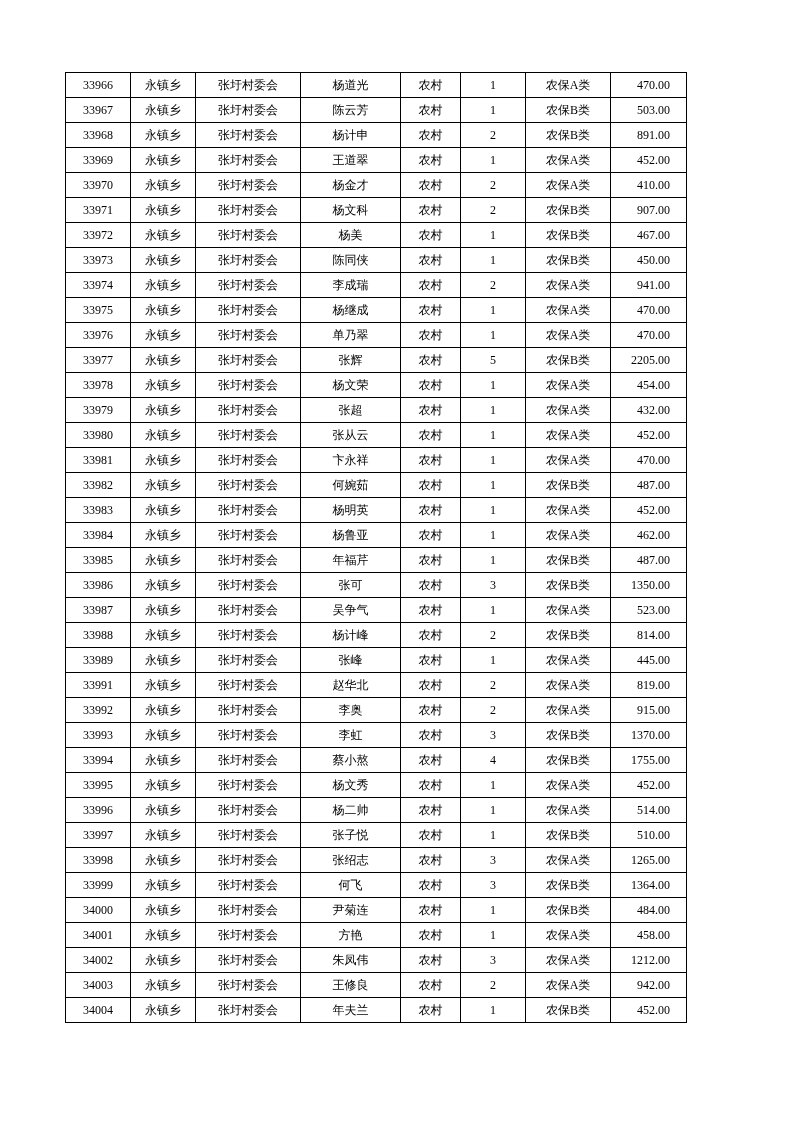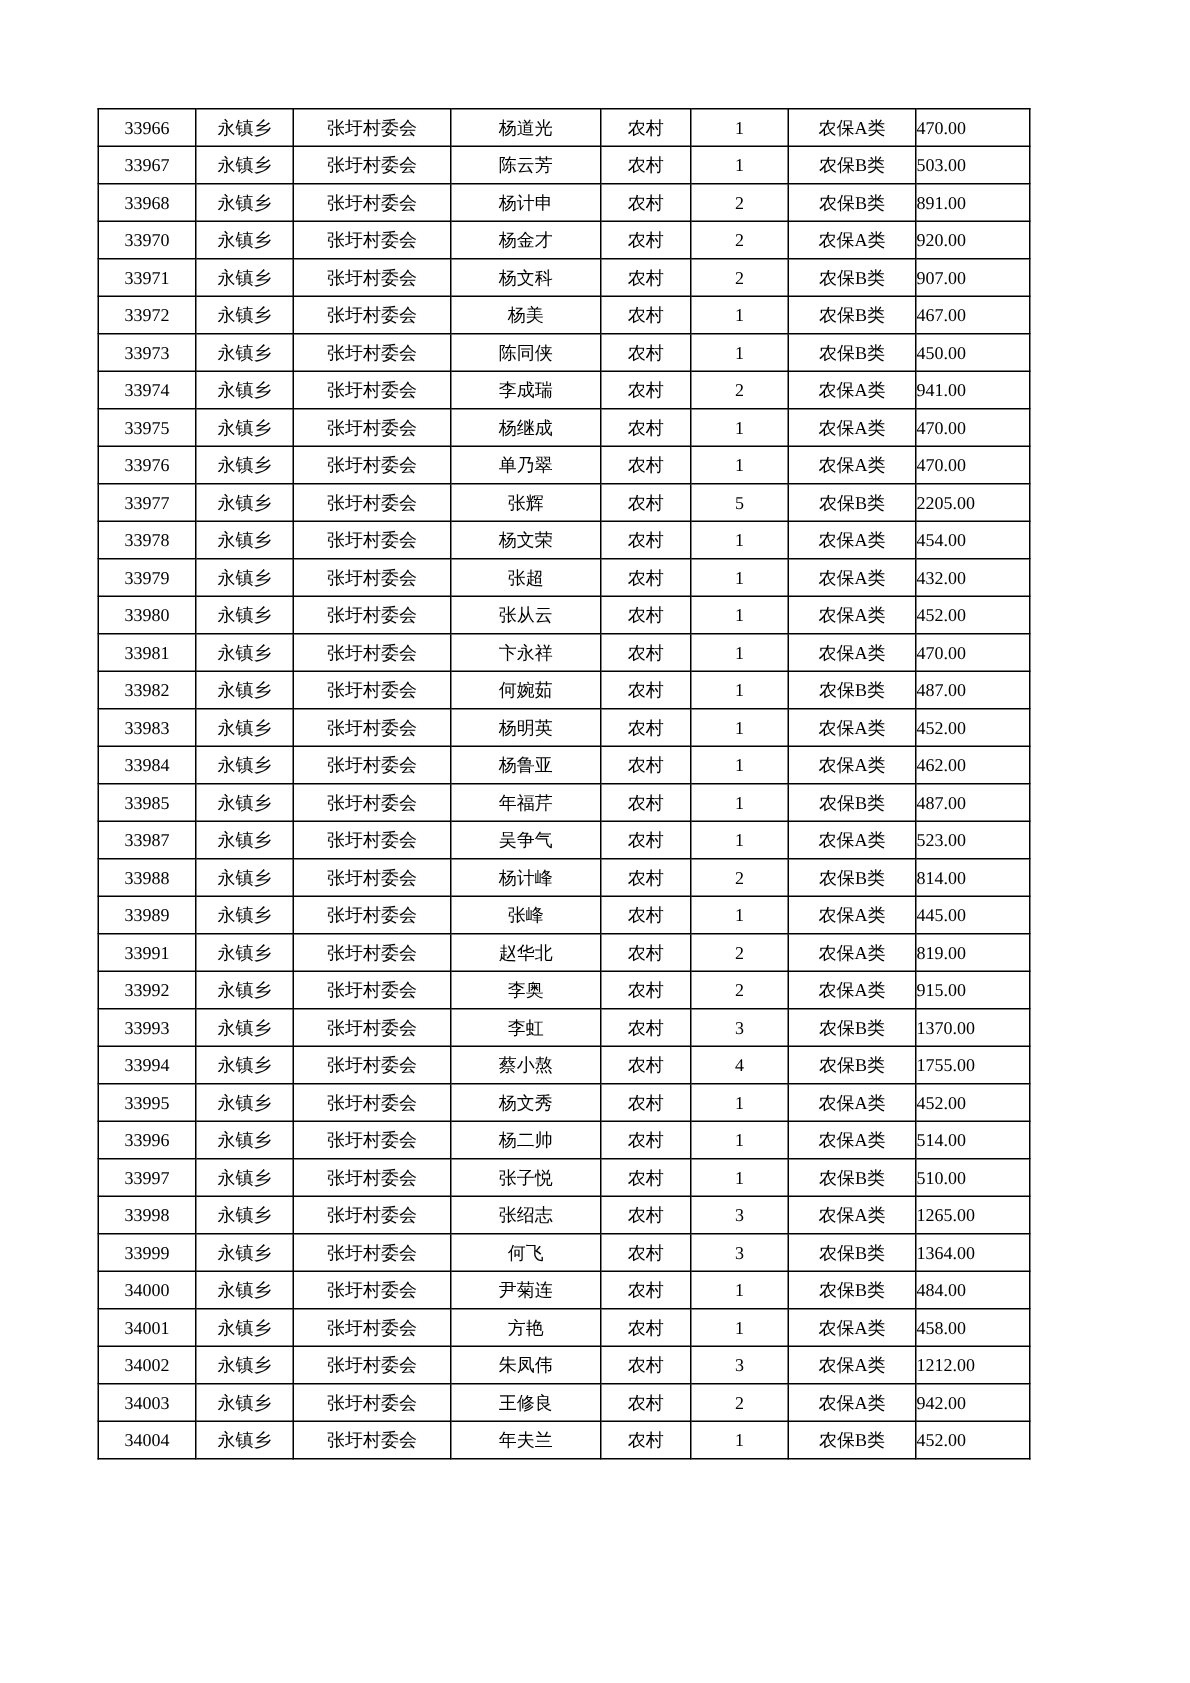--- a/index.html
+++ b/index.html
@@ -27,21 +27,21 @@
     height: 24px;
     padding: 0;
     font-size: 12px;
     color: #000000;
     text-align: center;
     vertical-align: middle;
     white-space: nowrap;
     overflow: hidden;
   }
   table.roster td.col-amount {
-    text-align: left;
+    text-align: right;
     padding-right: 16px;
   }
 </style>
 </head>
 <body>
 
 <div class="page">
   <table class="roster">
     <colgroup>
       <col style="width:65px">
@@ -78,28 +78,38 @@
           <td class="col-id">33968</td>
           <td class="col-township">永镇乡</td>
           <td class="col-village">张圩村委会</td>
           <td class="col-name">杨计申</td>
           <td class="col-residence">农村</td>
           <td class="col-persons">2</td>
           <td class="col-insurance_class">农保B类</td>
           <td class="col-amount">891.00</td>
         </tr>
         <tr>
+          <td class="col-id">33969</td>
+          <td class="col-township">永镇乡</td>
+          <td class="col-village">张圩村委会</td>
+          <td class="col-name">王道翠</td>
+          <td class="col-residence">农村</td>
+          <td class="col-persons">1</td>
+          <td class="col-insurance_class">农保A类</td>
+          <td class="col-amount">452.00</td>
+        </tr>
+        <tr>
           <td class="col-id">33970</td>
           <td class="col-township">永镇乡</td>
           <td class="col-village">张圩村委会</td>
           <td class="col-name">杨金才</td>
           <td class="col-residence">农村</td>
           <td class="col-persons">2</td>
           <td class="col-insurance_class">农保A类</td>
-          <td class="col-amount">920.00</td>
+          <td class="col-amount">410.00</td>
         </tr>
         <tr>
           <td class="col-id">33971</td>
           <td class="col-township">永镇乡</td>
           <td class="col-village">张圩村委会</td>
           <td class="col-name">杨文科</td>
           <td class="col-residence">农村</td>
           <td class="col-persons">2</td>
           <td class="col-insurance_class">农保B类</td>
           <td class="col-amount">907.00</td>
@@ -236,20 +246,30 @@
         </tr>
         <tr>
           <td class="col-id">33985</td>
           <td class="col-township">永镇乡</td>
           <td class="col-village">张圩村委会</td>
           <td class="col-name">年福芹</td>
           <td class="col-residence">农村</td>
           <td class="col-persons">1</td>
           <td class="col-insurance_class">农保B类</td>
           <td class="col-amount">487.00</td>
+        </tr>
+        <tr>
+          <td class="col-id">33986</td>
+          <td class="col-township">永镇乡</td>
+          <td class="col-village">张圩村委会</td>
+          <td class="col-name">张可</td>
+          <td class="col-residence">农村</td>
+          <td class="col-persons">3</td>
+          <td class="col-insurance_class">农保B类</td>
+          <td class="col-amount">1350.00</td>
         </tr>
         <tr>
           <td class="col-id">33987</td>
           <td class="col-township">永镇乡</td>
           <td class="col-village">张圩村委会</td>
           <td class="col-name">吴争气</td>
           <td class="col-residence">农村</td>
           <td class="col-persons">1</td>
           <td class="col-insurance_class">农保A类</td>
           <td class="col-amount">523.00</td>

